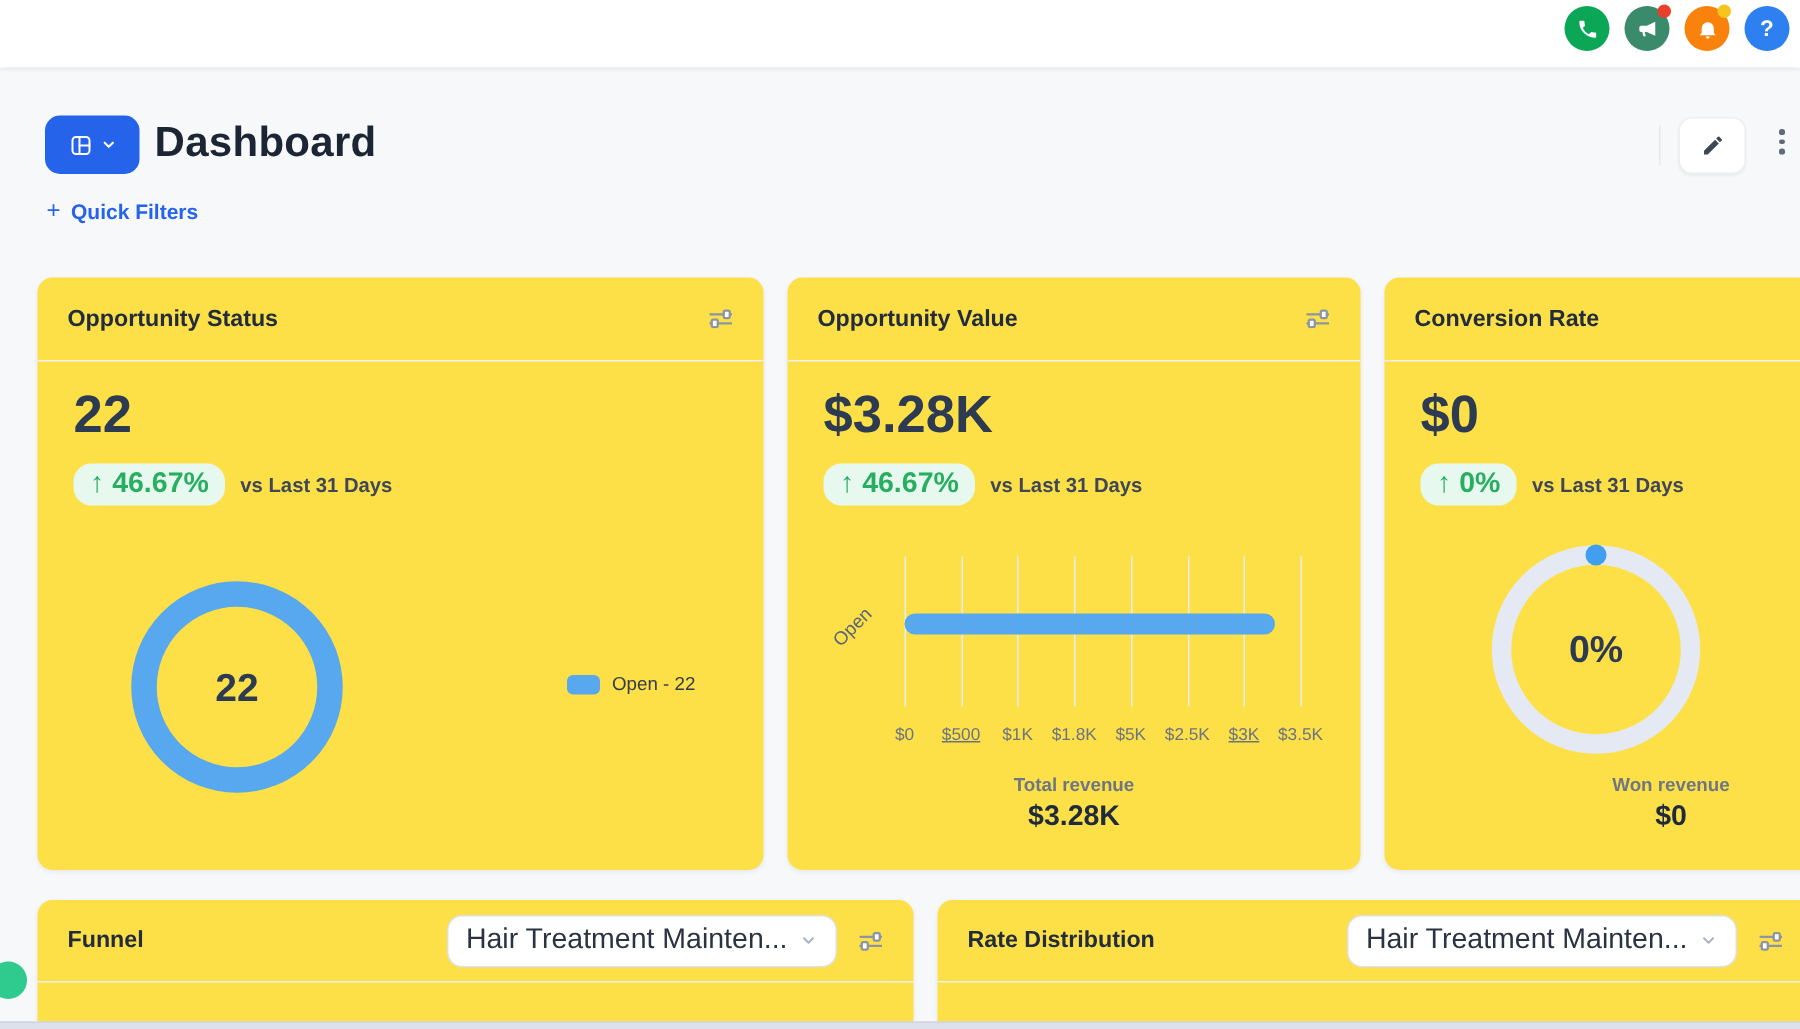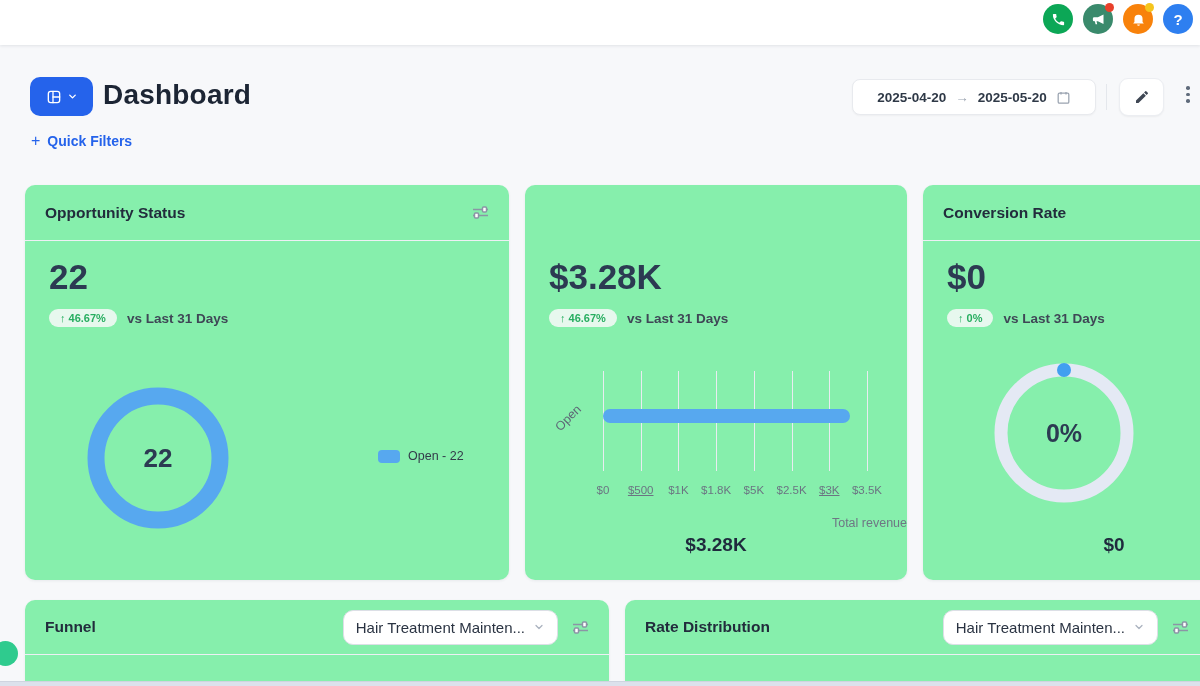--- a/index.html
+++ b/index.html
@@ -24,62 +24,62 @@
   .date-range { position:absolute; left:852px; top:79px; width:244px; height:36px; background:#fff; border:1px solid #e8eaee; border-radius:8px; box-shadow:0 1px 2px rgba(0,0,0,.04); display:flex; align-items:center; justify-content:center; gap:9px; font-size:13.5px; color:#2f3947; font-weight:600; cursor:pointer; }
   .date-range .arrow { color:#9aa3b0; font-weight:400; }
   .vdiv { position:absolute; left:1106px; top:84px; width:1px; height:26px; background:#e4e7ec; }
   .edit-btn { position:absolute; left:1119px; top:78px; width:45px; height:38px; border-radius:9px; background:#fff; border:1px solid #eceef2; box-shadow:0 1px 2px rgba(0,0,0,.05); display:flex; align-items:center; justify-content:center; cursor:pointer; }
   .kebab { position:absolute; left:1180px; top:86px; width:16px; height:22px; background:none; border:none; display:flex; flex-direction:column; align-items:center; gap:3px; cursor:pointer; }
   .kebab i { width:3.5px; height:3.5px; border-radius:50%; background:#5f6b7b; }
   .quick-filters { position:absolute; left:31px; top:132px; display:flex; align-items:center; gap:7px; color:#2563eb; font-size:14px; font-weight:700; text-decoration:none; cursor:pointer; }
   .quick-filters .plus { font-size:16px; font-weight:500; }
 
   
-  .card { position:absolute; background:#86efac; border-radius:10px; box-shadow:0 1px 3px rgba(25,39,60,.07); }
+  .card { position:absolute; background:#fde047; border-radius:10px; box-shadow:0 1px 3px rgba(25,39,60,.07); }
   .c1 { left:25px; top:185px; width:484px; height:395px; }
   .c2 { left:525px; top:185px; width:382px; height:395px; }
   .c3 { left:923px; top:185px; width:382px; height:395px; }
   .c4 { left:25px; top:600px; width:584px; height:130px; }
   .c5 { left:625px; top:600px; width:584px; height:130px; }
   .card-header { height:56px; display:flex; align-items:center; justify-content:space-between; padding:0 20px; border-bottom:1px solid #eef0f4; }
   .card-title { font-size:15.5px; font-weight:700; color:#222c3c; }
   .hdr-right { display:flex; align-items:center; gap:14px; }
   .icon-btn { background:none; border:none; cursor:pointer; display:flex; align-items:center; padding:0; }
 
   .kpi { position:absolute; left:24px; top:74px; }
   .kpi-value { font-size:35px; font-weight:700; color:#2c3a52; line-height:1; }
   .kpi-delta-row { margin-top:15px; display:flex; align-items:center; gap:10px; }
-  .pill { background:#e7f8ee; color:#27ae60; font-size:11px; font-weight:700; padding:3px 11px; border-radius:12px; }
+  .pill { background:#e7f8ee; color:#27ae60; font-size:19px; font-weight:700; padding:3px 11px; border-radius:12px; }
   .vs { font-size:13.5px; color:#3f4756; font-weight:600; }
 
   
   .donut1 { position:absolute; left:59px; top:199px; width:148px; height:148px; }
   .donut-center { position:absolute; inset:0; display:flex; align-items:center; justify-content:center; font-size:26px; font-weight:600; color:#2c3a52; }
   .legend { position:absolute; left:353px; top:264px; display:flex; align-items:center; gap:8px; }
   .legend .sw { width:22px; height:13px; border-radius:4px; background:#57a8ef; }
   .legend .lbl { font-size:12.5px; color:#333c4a; }
 
   
   .axis-label { position:absolute; left:28px; top:226px; transform:rotate(-45deg); font-size:12.5px; color:#5c6675; }
   .bar-plot { position:absolute; left:78px; top:186px; width:264px; height:100px; }
   .gridline { position:absolute; top:0; bottom:0; width:1px; background:#e9ecf1; }
   .hbar { position:absolute; left:0; top:38px; height:14px; border-radius:7px; background:#57a8ef; }
   .ticks { position:absolute; left:78px; top:299px; width:264px; height:14px; }
   .tick { position:absolute; transform:translateX(-50%); font-size:11.5px; color:#6b7482; white-space:nowrap; }
-  .cfoot-label { position:absolute; left:0; right:0; top:331px; text-align:right; font-size:12.5px; color:#6e7684; }
+  .cfoot-label { position:absolute; left:0; right:0; top:331px; text-align:center; font-size:12.5px; color:#6e7684;font-weight:bold; }
   .cfoot-value { position:absolute; left:0; right:0; top:349px; text-align:center; font-size:19px; font-weight:700; color:#1f2a3d; }
 
   
   .donut3 { position:absolute; left:66px; top:173px; width:150px; height:150px; }
   .donut3 .donut-center { font-size:25px; }
 
   
   .card-header-b { height:55px; display:flex; align-items:center; justify-content:space-between; padding:0 20px; border-bottom:1px solid #eef0f4; }
   .dropdown { display:flex; align-items:center; gap:8px; height:35px; padding:0 12px; border:1px solid #dcdfe6; border-radius:10px; background:#fff; cursor:pointer; }
-  .dropdown .dd-val { font-size:15px; color:#2a3342; white-space:nowrap; }
+  .dropdown .dd-val { font-size:19px; color:#2a3342; white-space:nowrap; }
 
   .bottom-strip { position:absolute; left:0; right:0; bottom:0; height:5px; background:#dce1ec; border-top:1px solid #cfd4e0; z-index:6; }
   .fab { position:absolute; left:-7px; top:641px; width:25px; height:25px; border-radius:50%; background:#2fcb8e; border:none; z-index:7; cursor:pointer; }
 </style>
 </head>
 <body>
 
 <div id="page">
 
   <header class="topbar">
@@ -122,32 +122,20 @@
         </svg>
     </span>
     <span style="display:flex;">
       <svg width="11" height="11" viewBox="0 0 24 24" fill="none" stroke="#fff" stroke-width="3" stroke-linecap="round" stroke-linejoin="round">
           <polyline points="6 9 12 15 18 9"></polyline>
         </svg>
     </span>
   </button>
   <h1 class="page-title">Dashboard</h1>
 
-  <div class="date-range">
-    <span>2025-04-20</span>
-    <span class="arrow">→</span>
-    <span>2025-05-20</span>
-    <span style="display:flex;">
-      <svg width="15" height="15" viewBox="0 0 24 24" fill="none" stroke="#9aa3b0" stroke-width="2">
-          <rect x="3.5" y="5" width="17" height="16" rx="2"></rect>
-          <line x1="8" y1="3" x2="8" y2="7"></line>
-          <line x1="16" y1="3" x2="16" y2="7"></line>
-        </svg>
-    </span>
-  </div>
   <span class="vdiv"></span>
   <button class="edit-btn">
     <span style="display:flex;">
       <svg width="16" height="16" viewBox="0 0 24 24" fill="#3f4754">
           <path d="M3 17.25V21h3.75L17.81 9.94l-3.75-3.75L3 17.25zM20.71 7.04a1 1 0 000-1.41l-2.34-2.34a1 1 0 00-1.41 0l-1.83 1.83 3.75 3.75 1.83-1.83z"></path>
         </svg>
     </span>
   </button>
   <button class="kebab">
       <i></i>
@@ -187,20 +175,33 @@
       </svg>
       <div class="donut-center">22</div>
     </div>
     <div class="legend">
       <span class="sw"></span>
       <span class="lbl">Open - 22</span>
     </div>
   </section>
 
   <section class="card c2">
+    <div class="card-header">
+      <span class="card-title">Opportunity Value</span>
+      <button class="icon-btn">
+        <span style="display:flex;">
+          <svg width="17" height="13" viewBox="0 0 17 13" fill="none" stroke="#8b95a5" stroke-width="1.5">
+              <line x1="1" y1="3.5" x2="16" y2="3.5"></line>
+              <rect x="10.5" y="1" width="4" height="5" rx="1" fill="#fff"></rect>
+              <line x1="1" y1="9.5" x2="16" y2="9.5"></line>
+              <rect x="2.5" y="7" width="4" height="5" rx="1" fill="#fff"></rect>
+            </svg>
+        </span>
+      </button>
+    </div>
     <div class="kpi">
       <div class="kpi-value">$3.28K</div>
       <div class="kpi-delta-row">
         <span class="pill">↑ 46.67%</span>
         <span class="vs">vs Last 31 Days</span>
       </div>
     </div>
     <div class="axis-label">Open</div>
     <div class="bar-plot">
       <div class="gridlines">

